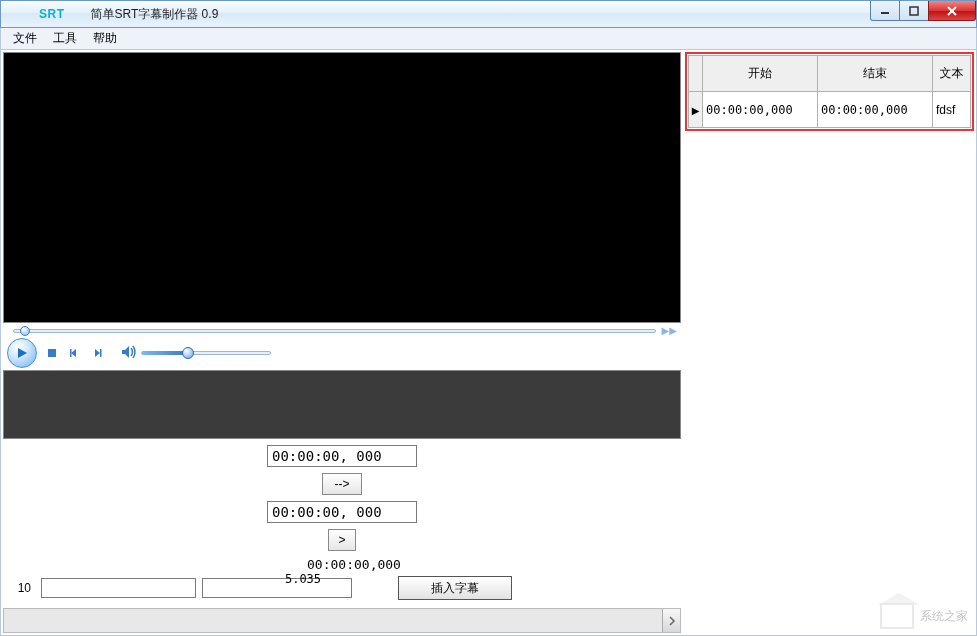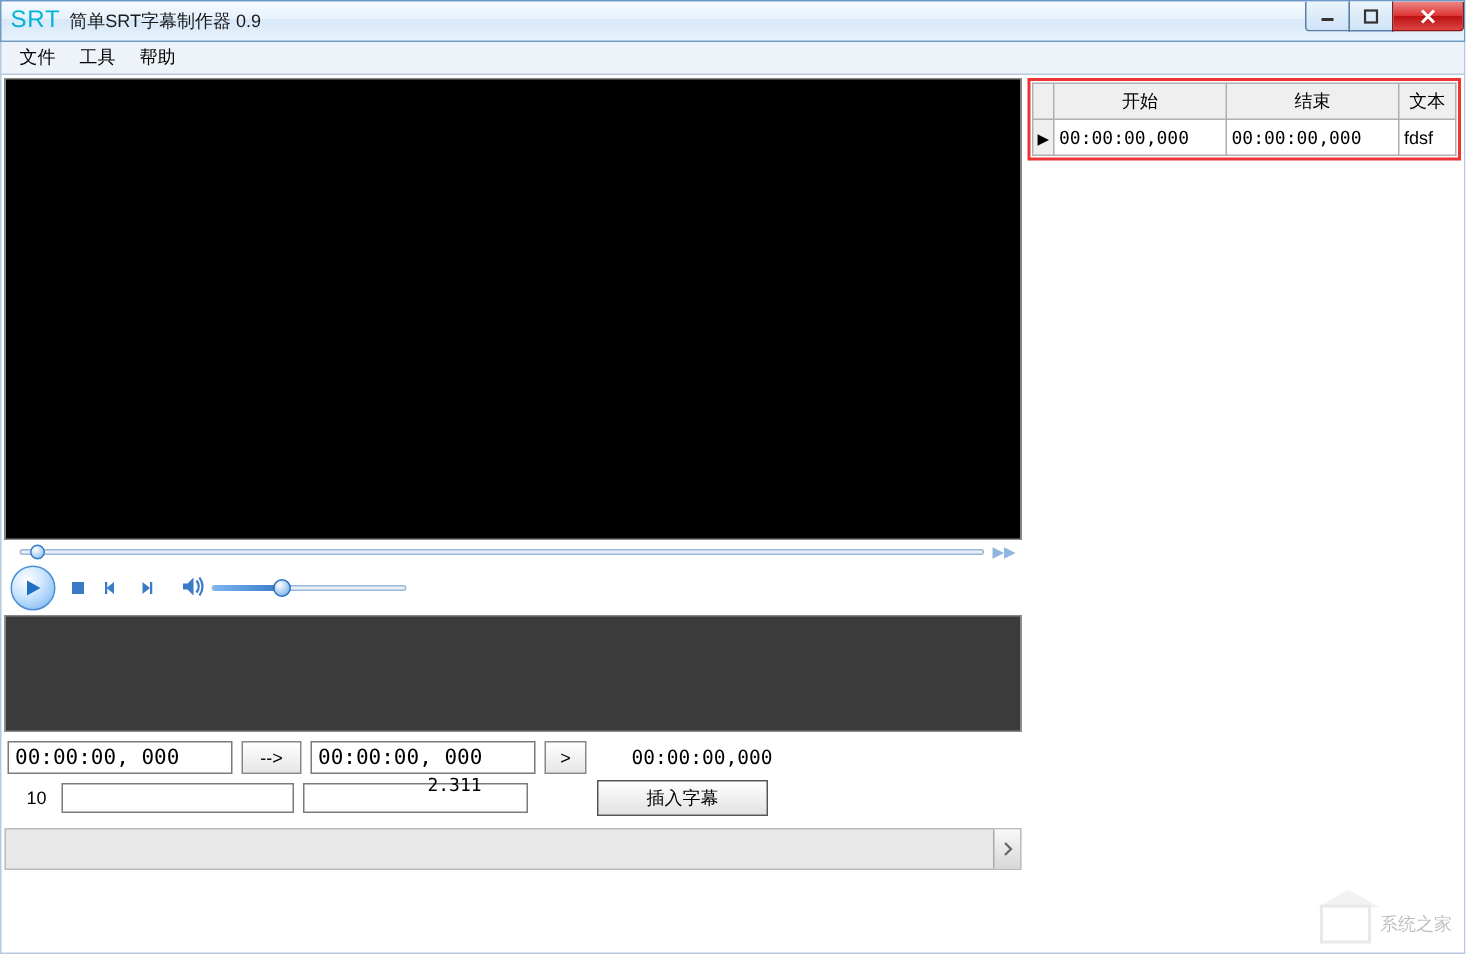--- a/index.html
+++ b/index.html
@@ -1,21 +1,21 @@
 <!DOCTYPE html>
 <html><head>
 <meta charset="utf-8">
 <style>
 * { box-sizing: border-box; margin: 0; padding: 0; font-family: "Microsoft YaHei", SimSun, Arial, sans-serif; font-size: 12px; }
 body { background: #fff; width: 977px; height: 636px; overflow: hidden; position: relative; }
 
 
 .titlebar { height: 28px; background: linear-gradient(to bottom, #f6fbff 0%, #e6f1fb 45%, #d7e8f8 46%, #e8f3fc 100%); border: 1px solid #6d97c4; display: flex; align-items: center; padding-left: 6px; position: relative; }
-.titlebar .app-icon { color: #06b3d6; font-weight: normal; font-size: 16px; margin-right: 6px; letter-spacing: 0.5px; }
-.titlebar .title { color: #1a1a1a; }
+.titlebar .app-icon { color: #06b3d6; font-weight: bold; font-size: 12px; margin-right: 6px; letter-spacing: 0.5px; margin-left: 32px; }
+.titlebar .title { color: #1a1a1a; margin-left: 20px; }
 .win-controls { position: absolute; right: 0; top: 0; display: flex; height: 20px; }
 .win-btn { width: 30px; height: 20px; border: 1px solid #5a7ea7; border-top: none; display: flex; align-items: center; justify-content: center; margin-left: -1px; background: linear-gradient(to bottom,#ebf4fc,#cfe3f6); }
 .win-btn.min { border-bottom-left-radius: 3px; }
 .win-btn.close { width: 48px; background: linear-gradient(to bottom,#e88,#d33 50%,#b11 51%,#d44); border-color: #8a1a1a; border-bottom-right-radius: 3px; }
 .win-btn svg { display: block; }
 
 
 .menubar { height: 22px; background: #eef3f9; border: 1px solid #b6c9de; border-top: none; display: flex; align-items: center; padding-left: 4px; }
 .menubar span { padding: 2px 8px; cursor: default; }
 
@@ -40,21 +40,21 @@
 .pc-btn.small { background: none; border: none; width: 18px; height: 18px; color: #3a7bc8; }
 .vol-row { display: flex; align-items: center; gap: 4px; margin-left: 6px; }
 .vol-track { width: 130px; height: 4px; background: #e6eef7; border: 1px solid #9bb8d6; border-radius: 2px; position: relative; }
 .vol-fill { position: absolute; left: 0; top: -1px; height: 4px; background: linear-gradient(to right,#7db7f0,#3a7bc8); border-radius: 2px; }
 .vol-thumb { position: absolute; top: -5px; width: 12px; height: 12px; border-radius: 50%; background: radial-gradient(circle at 35% 30%, #fff, #5fa3e8); border: 1px solid #2a6bb8; }
 
 
 .waveform { height: 78px; background: #3b3b3b; border: 1px solid #888; margin-top: 2px; }
 
 
-.ts-row { display: flex; align-items: center; gap: 6px; padding: 6px 2px 2px 2px; }
+.ts-row { display: flex; align-items: center; gap: 6px; padding: 6px 2px 2px 2px; flex-direction: column; }
 .ts-input { width: 150px; height: 22px; border: 1px solid #7a7a7a; padding: 0 4px; font-family: monospace; font-size: 14px; }
 .small-btn { height: 22px; border: 1px solid #888; background: linear-gradient(to bottom,#fff,#e6e6e6); padding: 0 8px; display: flex; align-items: center; justify-content: center; }
 .arrow-btn { width: 40px; }
 .gt-btn { width: 28px; }
 .lbl-time { font-family: monospace; font-size: 13px; margin-left: 24px; }
 
 
 .row2 { display: flex; align-items: center; gap: 6px; padding: 2px; }
 .num-label { width: 30px; text-align: right; padding-right: 4px; }
 .mid-label { width: 60px; text-align: center; font-family: monospace; margin-left: 120px; position: absolute; }
@@ -62,21 +62,21 @@
 .txt-input { height: 20px; border: 1px solid #7a7a7a; background: #fff; }
 .insert-btn { width: 114px; height: 24px; border: 1px solid #555; background: linear-gradient(to bottom,#fff,#e2e2e2); margin-left: 40px; }
 
 
 .bottom-bar { height: 28px; background: #e8e8e8; border: 1px solid #bbb; margin-top: 6px; position: relative; }
 .bottom-bar .scroll-right { position: absolute; right: 0; top: 0; width: 18px; height: 100%; background: linear-gradient(to bottom,#f8f8f8,#d8d8d8); border-left: 1px solid #aaa; display:flex; align-items:center; justify-content:center; color:#666; }
 
 
 .table-wrap { border: 2px solid #e33; padding: 1px; }
 .sub-table { width: 100%; border-collapse: collapse; }
-.sub-table th, .sub-table td { border: 1px solid #b0b0b0; font-size: 12px; height: 24px; padding: 0 3px; text-align: left; font-weight: normal; }
+.sub-table th, .sub-table td { border: 1px solid #b0b0b0; font-size: 12px; height: 36px; padding: 0 3px; text-align: left; font-weight: normal; }
 .sub-table th { background: #efefef; text-align: center; }
 .sub-table th.rowhead, .sub-table td.rowhead { width: 14px; background: #efefef; text-align: center; padding: 0; }
 .sub-table td { font-family: monospace; }
 .sub-table td.txt { font-family: inherit; margin-left: 29px; }
 .tri { font-size: 10px; }
 
 
 .watermark { position: absolute; right: 8px; bottom: 6px; opacity: 0.25; font-size: 20px; color: #000000; display:flex; align-items:center; gap:6px; pointer-events:none; font-family: SimSun; }
 .watermark .house { width:34px; height:26px; border:2px solid #aaa; position:relative; }
 .watermark .house::before { content:""; position:absolute; top:-12px; left:-4px; width:0; height:0; border-left:21px solid transparent; border-right:21px solid transparent; border-bottom:12px solid #aaa; opacity:0.6; }
@@ -167,21 +167,21 @@
 
     <div class="ts-row">
       <input class="ts-input" value="00:00:00, 000" style="">
       <button class="small-btn arrow-btn">--&gt;</button>
       <input class="ts-input" value="00:00:00, 000" style="">
       <button class="small-btn gt-btn">&gt;</button>
       <span class="lbl-time">00:00:00,000</span>
     </div>
 
     <div class="row2-container">
-      <span class="mid-label" style="left:150px; top:-2px;">2.311</span>
+      <span class="mid-label" style="left:150px; top:-2px;">5.035</span>
     </div>
 
     <div class="row2">
       <span class="num-label">10</span>
       <input class="txt-input" style="width: 155px;">
       <input class="txt-input" style="width: 150px;">
       <button class="insert-btn">插入字幕</button>
     </div>
 
     <div class="bottom-bar">

